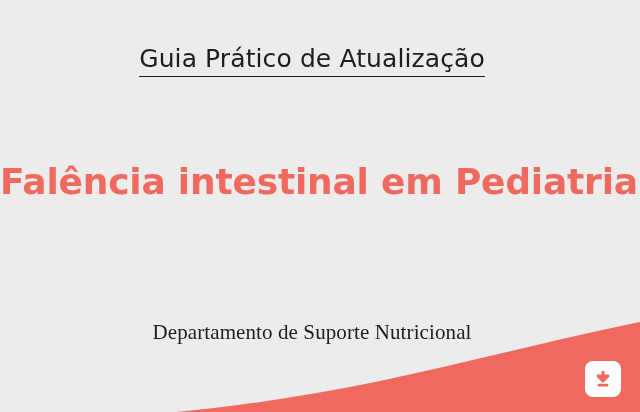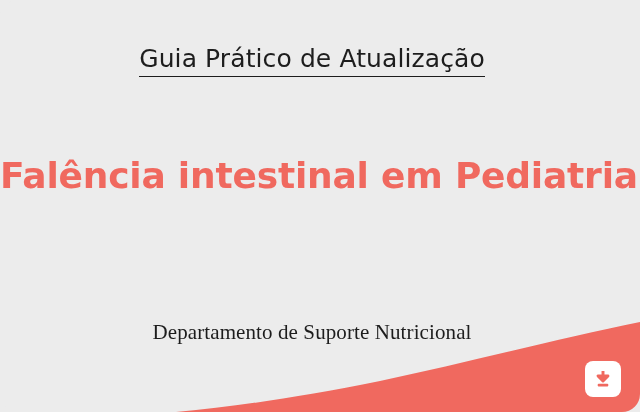--- a/index.html
+++ b/index.html
@@ -13,21 +13,20 @@
     font-family: "DejaVu Sans", sans-serif;
     overflow: hidden;
   }
 
   #slide {
     position: relative;
     width: 640px;
     height: 412px;
     background: #ececec;
     overflow: hidden;
-    border-radius: 18px;
   }
 
   
   #wave {
     position: absolute;
     left: 0;
     top: 0;
     width: 640px;
     height: 412px;
     pointer-events: none;
@@ -49,21 +48,21 @@
   }
   #kicker .uline {
     border-bottom: 1.6px solid #1d1d1d;
     padding-bottom: 3px;
   }
 
   
   #main-title {
     position: absolute;
     left: 0;
-    top: 155px;
+    top: 161px;
     width: 630px;
     text-align: center;
     font-family: "DejaVu Sans", sans-serif;
     font-size: 36px;
     font-weight: 700;
     color: #f0695f;
     letter-spacing: -0.2px;
     white-space: nowrap;
   }
 

